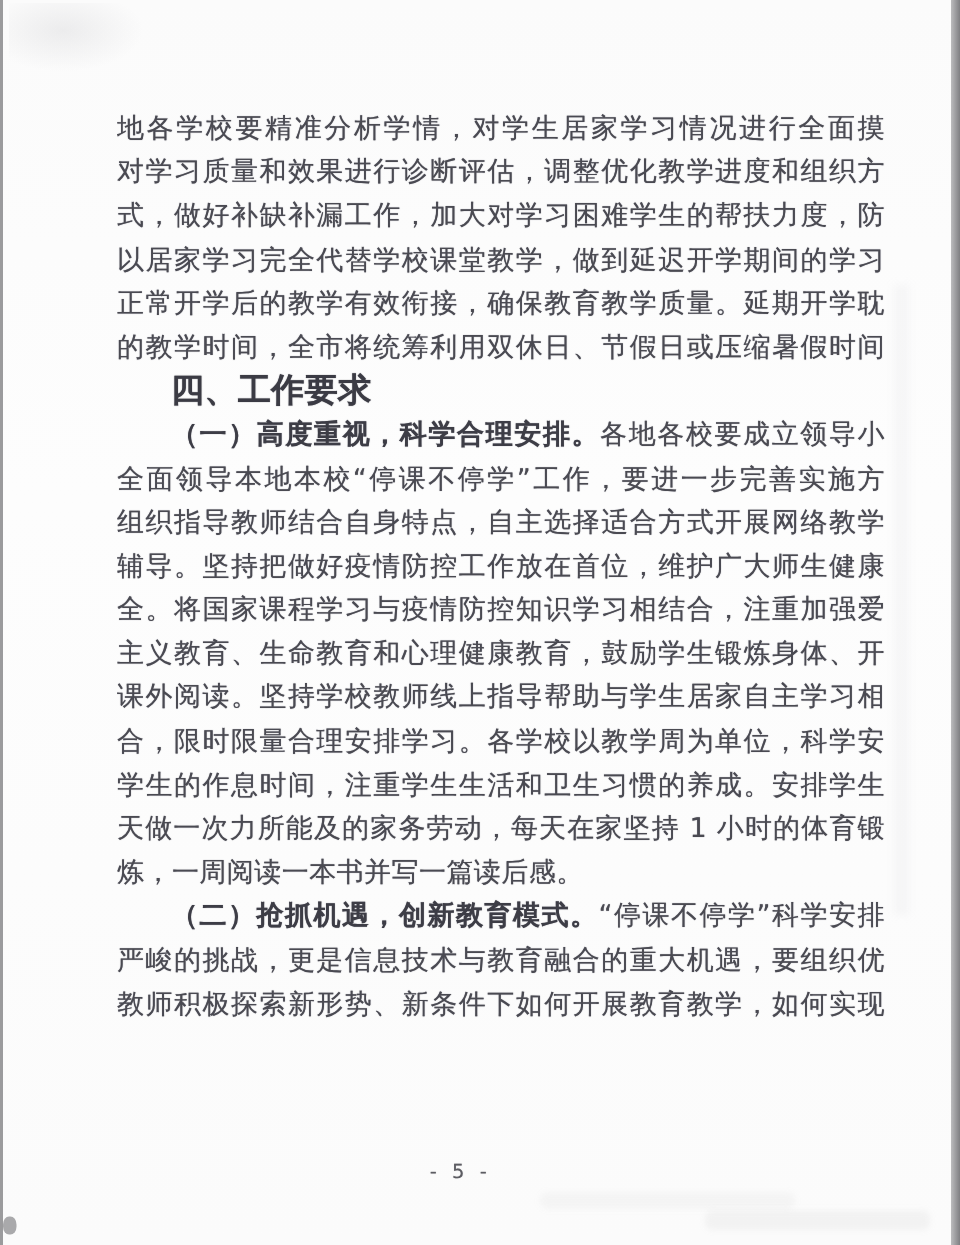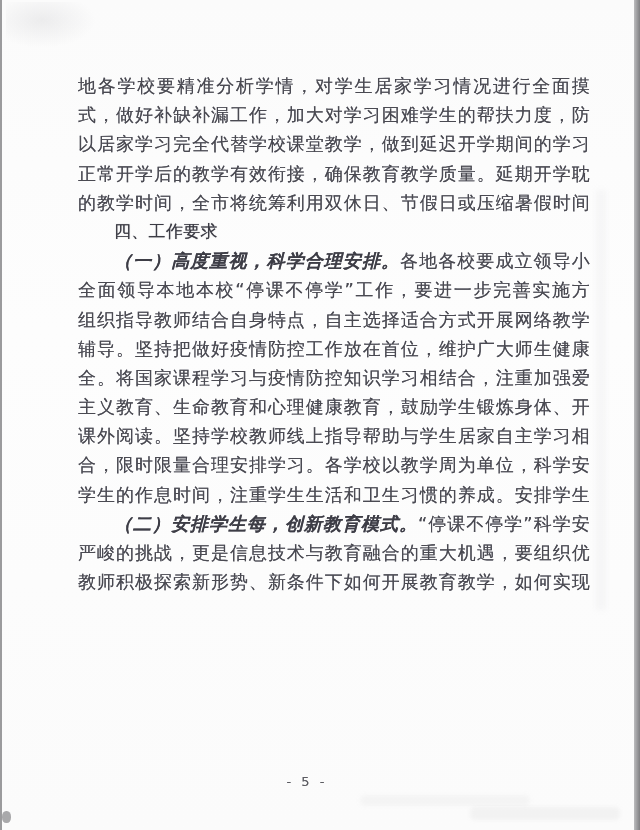--- a/index.html
+++ b/index.html
@@ -57,23 +57,23 @@
     text-align:justify;
     text-align-last:justify;
     text-justify:distribute;
     letter-spacing:.3px;
     text-shadow:0 0 .6px rgba(74,74,86,.75);
     white-space:normal;
     overflow:hidden;
   }
   .line.end{text-align-last:left;}
   .line.indent{text-indent:36px;}
-  .line b{font-weight:700;color:#3d3d46;font-style:italic;}
+  .line b{font-weight:700;color:#3d3d46;}
   .line.heading{
-    font-weight:400;font-size:17px;color:#3b3b44;
+    font-weight:700;font-size:22px;color:#3b3b44;
     text-shadow:0 0 .7px rgba(59,59,68,.8);
   }
   .page-footer{
     position:absolute;left:0;top:774px;width:614px;
     text-align:center;
     font-size:13px;letter-spacing:3px;
     color:#5c5c62;
     text-shadow:0 0 .5px rgba(92,92,98,.6);
   }
 </style>
@@ -81,35 +81,38 @@
 <body>
 
 <div class="scan">
   <div class="artifact tl"></div>
   <div class="artifact mid"></div>
   <div class="artifact b1"></div>
   <div class="artifact b2"></div>
 
   <div class="text-column">
       <div class="line"><span>地各学校要精准分析学情，对学生居家学习情况进行全面摸底，</span></div>
+      <div class="line"><span>对学习质量和效果进行诊断评估，调整优化教学进度和组织方</span></div>
       <div class="line"><span>式，做好补缺补漏工作，加大对学习困难学生的帮扶力度，防止</span></div>
       <div class="line"><span>以居家学习完全代替学校课堂教学，做到延迟开学期间的学习和</span></div>
       <div class="line"><span>正常开学后的教学有效衔接，确保教育教学质量。延期开学耽误</span></div>
       <div class="line"><span>的教学时间，全市将统筹利用双休日、节假日或压缩暑假时间等</span></div>
       <div class="line indent end heading"><span>四、工作要求</span></div>
       <div class="line indent"><b>（一）高度重视，科学合理安排。</b><span>各地各校要成立领导小组，</span></div>
       <div class="line"><span>全面领导本地本校“停课不停学”工作，要进一步完善实施方案，</span></div>
       <div class="line"><span>组织指导教师结合自身特点，自主选择适合方式开展网络教学与</span></div>
       <div class="line"><span>辅导。坚持把做好疫情防控工作放在首位，维护广大师生健康安</span></div>
       <div class="line"><span>全。将国家课程学习与疫情防控知识学习相结合，注重加强爱国</span></div>
       <div class="line"><span>主义教育、生命教育和心理健康教育，鼓励学生锻炼身体、开展</span></div>
       <div class="line"><span>课外阅读。坚持学校教师线上指导帮助与学生居家自主学习相结</span></div>
       <div class="line"><span>合，限时限量合理安排学习。各学校以教学周为单位，科学安排</span></div>
       <div class="line"><span>学生的作息时间，注重学生生活和卫生习惯的养成。安排学生每</span></div>
-      <div class="line indent"><b>（二）安排学生每，创新教育模式。</b><span>“停课不停学”科学安排</span></div>
+      <div class="line"><span>天做一次力所能及的家务劳动，每天在家坚持 1 小时的体育锻</span></div>
+      <div class="line end"><span>炼，一周阅读一本书并写一篇读后感。</span></div>
+      <div class="line indent"><b>（二）抢抓机遇，创新教育模式。</b><span>“停课不停学”科学安排</span></div>
       <div class="line"><span>严峻的挑战，更是信息技术与教育融合的重大机遇，要组织优秀</span></div>
       <div class="line"><span>教师积极探索新形势、新条件下如何开展教育教学，如何实现未</span></div>
     </div>
 
   <div class="page-footer">- 5 -</div>
 
   <div class="edge-left"></div>
   <div class="edge-right"></div>
   <div class="corner-mark"></div>
 </div>

